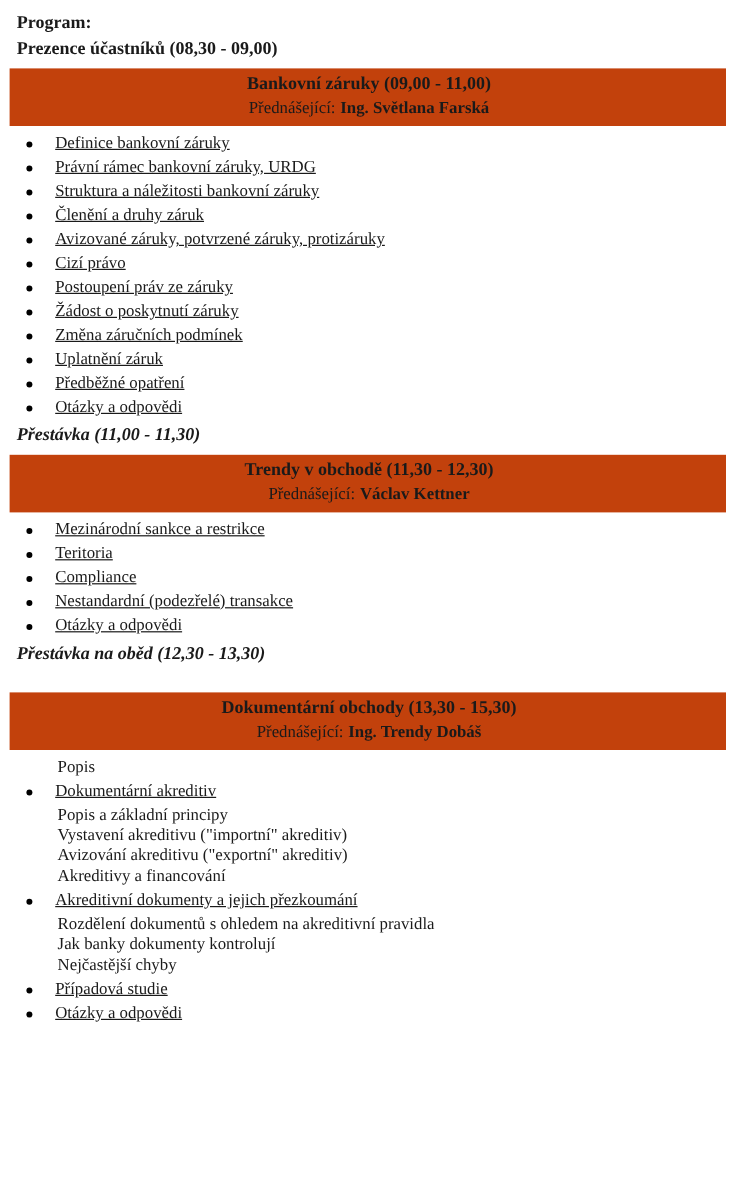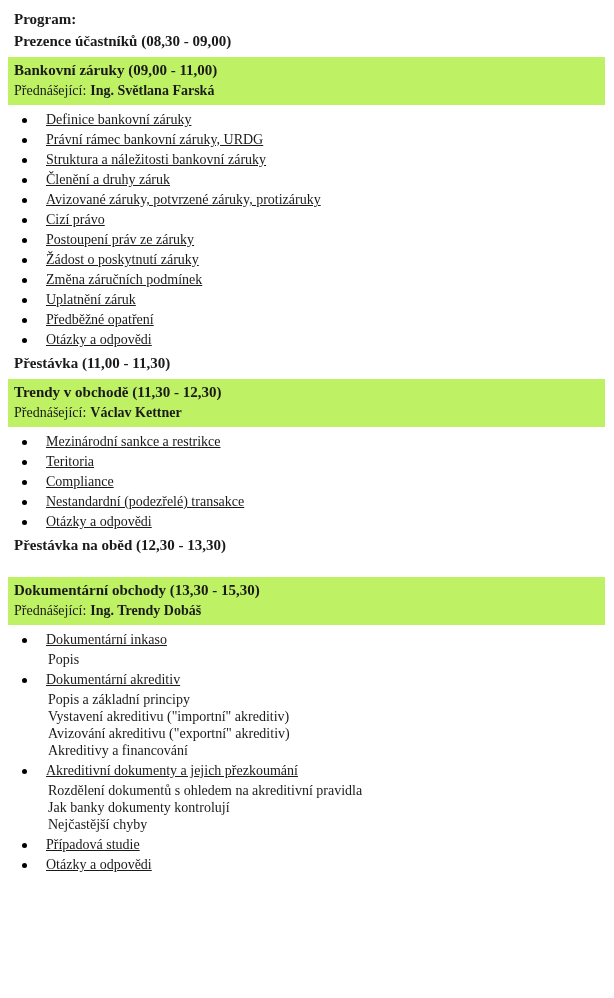--- a/index.html
+++ b/index.html
@@ -19,23 +19,24 @@
   .page {
     padding-top: 9px;
   }
   .h-line {
     font-weight: bold;
     font-size: 15px;
     line-height: 20px;
     margin: 0 9px 2px 14px;
   }
   .banner {
-    background: #bef264;
+    background: #c2410c;
     margin: 0 9px 0 8px;
     padding: 3px 4px 5px 6px;
+    text-align: center;
   }
   .banner-title {
     font-weight: bold;
     font-size: 15px;
     line-height: 20px;
   }
   .banner-lecturer {
     font-size: 14px;
     line-height: 19px;
     margin-top: 1px;
@@ -59,20 +60,21 @@
     background: #000000;
     border-radius: 50%;
     margin: 7px 19px 0 22px;
   }
   .txt { flex: 1 1 auto; }
   .break-line {
     font-weight: bold;
     font-size: 15px;
     line-height: 20px;
     margin: 2px 9px 6px 14px;
+    font-style: italic;
   }
   .gap-sm { height: 4px; }
   .gap-lg { height: 16px; }
   .subs {
     margin: 2px 9px 3px 48px;
     line-height: 17px;
   }
   .sub { }
 </style>
 </head>
@@ -179,24 +181,20 @@
 
   <div class="banner">
     <div class="banner-title">Dokumentární obchody (13,30 - 15,30)</div>
     <div class="banner-lecturer">
       <span class="lect-label">Přednášející:</span><span class="b">Ing. Trendy Dobáš</span>
     </div>
   </div>
 
   <div class="list">
 
-    <div class="row">
-        <span class="dot"></span>
-        <span class="txt">Dokumentární inkaso</span>
-      </div>
     <div class="subs">
       <div class="sub">Popis</div>
     </div>
 
     <div class="row">
         <span class="dot"></span>
         <span class="txt">Dokumentární akreditiv</span>
       </div>
     <div class="subs">
       <div class="sub">Popis a základní principy</div>

